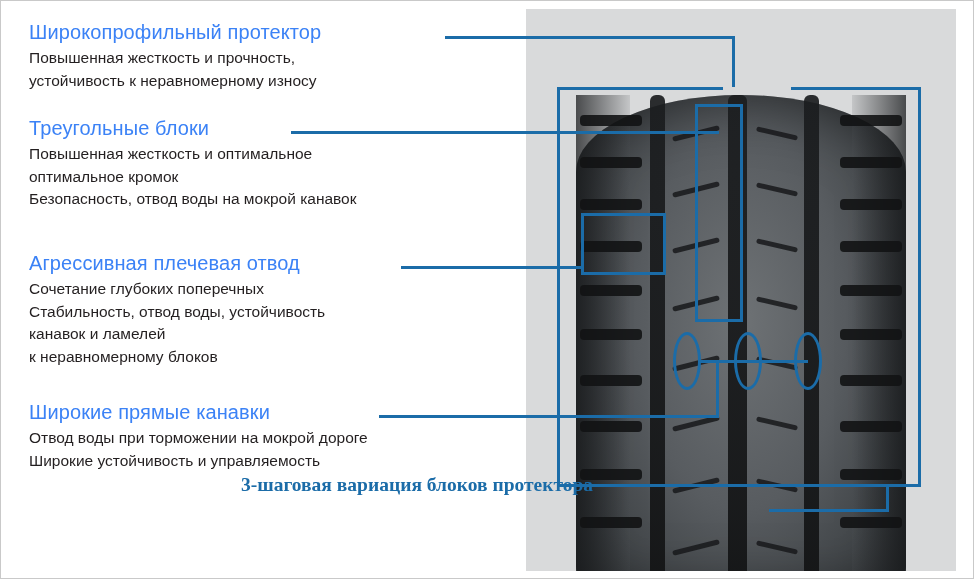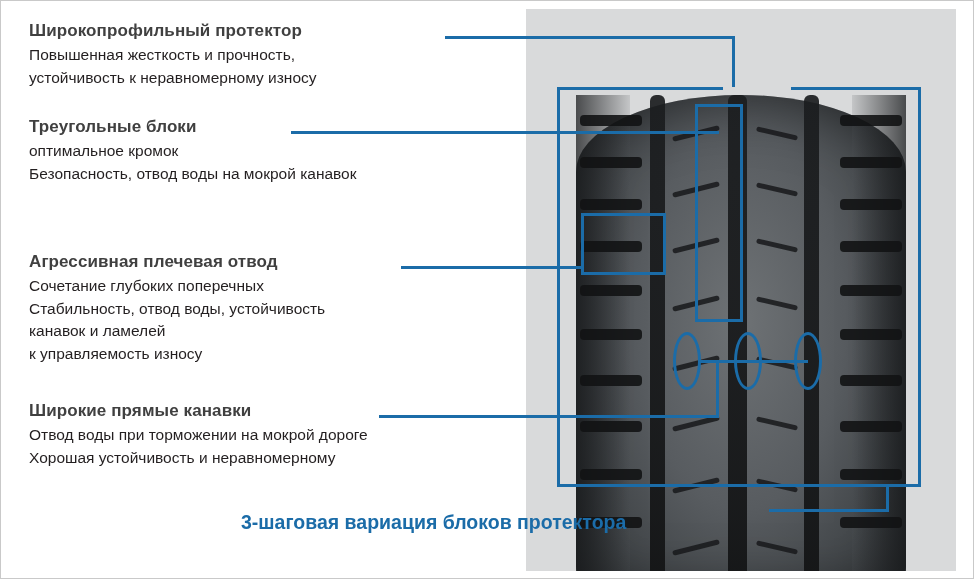--- a/index.html
+++ b/index.html
@@ -102,23 +102,23 @@
   .line.h { height: 3px; }
   .line.v { width: 3px; }
 
   
   .callout {
     position: absolute;
     width: 500px;
   }
   .callout h2 {
     margin: 0 0 3px 0;
-    font-size: 17px;
-    font-weight: bold;
-    color: #404040;
+    font-size: 20px;
+    font-weight: normal;
+    color: #3b82f6;
     letter-spacing: 0.1px;
     white-space: nowrap;
   }
   .callout p {
     margin: 0;
     font-size: 15.5px;
     line-height: 1.46;
     color: #231f20;
     white-space: nowrap;
   }
@@ -226,35 +226,36 @@
   <div class="line v" style="left:885px; top:483px; height:26px;"></div>
 
   <div class="callout" style="left:28px; top:20px;">
     <h2>Широкопрофильный протектор</h2>
     <p>Повышенная жесткость и прочность,</p>
     <p>устойчивость к неравномерному износу</p>
   </div>
 
   <div class="callout" style="left:28px; top:116px;">
     <h2>Треугольные блоки</h2>
+    <p>Повышенная жесткость и оптимальное</p>
     <p>оптимальное кромок</p>
     <p>Безопасность, отвод воды на мокрой канавок</p>
   </div>
 
   <div class="callout" style="left:28px; top:251px;">
     <h2>Агрессивная плечевая отвод</h2>
     <p>Сочетание глубоких поперечных</p>
     <p>Стабильность, отвод воды, устойчивость</p>
     <p>канавок и ламелей</p>
-    <p>к управляемость износу</p>
+    <p>к неравномерному блоков</p>
   </div>
 
   <div class="callout" style="left:28px; top:400px;">
     <h2>Широкие прямые канавки</h2>
     <p>Отвод воды при торможении на мокрой дороге</p>
-    <p>Хорошая устойчивость и неравномерному</p>
-  </div>
-
-  <div class="bottom-callout" style="left:240px; top:510px;">
+    <p>Широкие устойчивость и управляемость</p>
+  </div>
+
+  <div class="bottom-callout" style="left:240px; top:473px;font-family:Liberation Serif, serif;">
     <h2>3-шаговая вариация блоков протектора</h2>
   </div>
 
 </div>
 
 </body></html>

